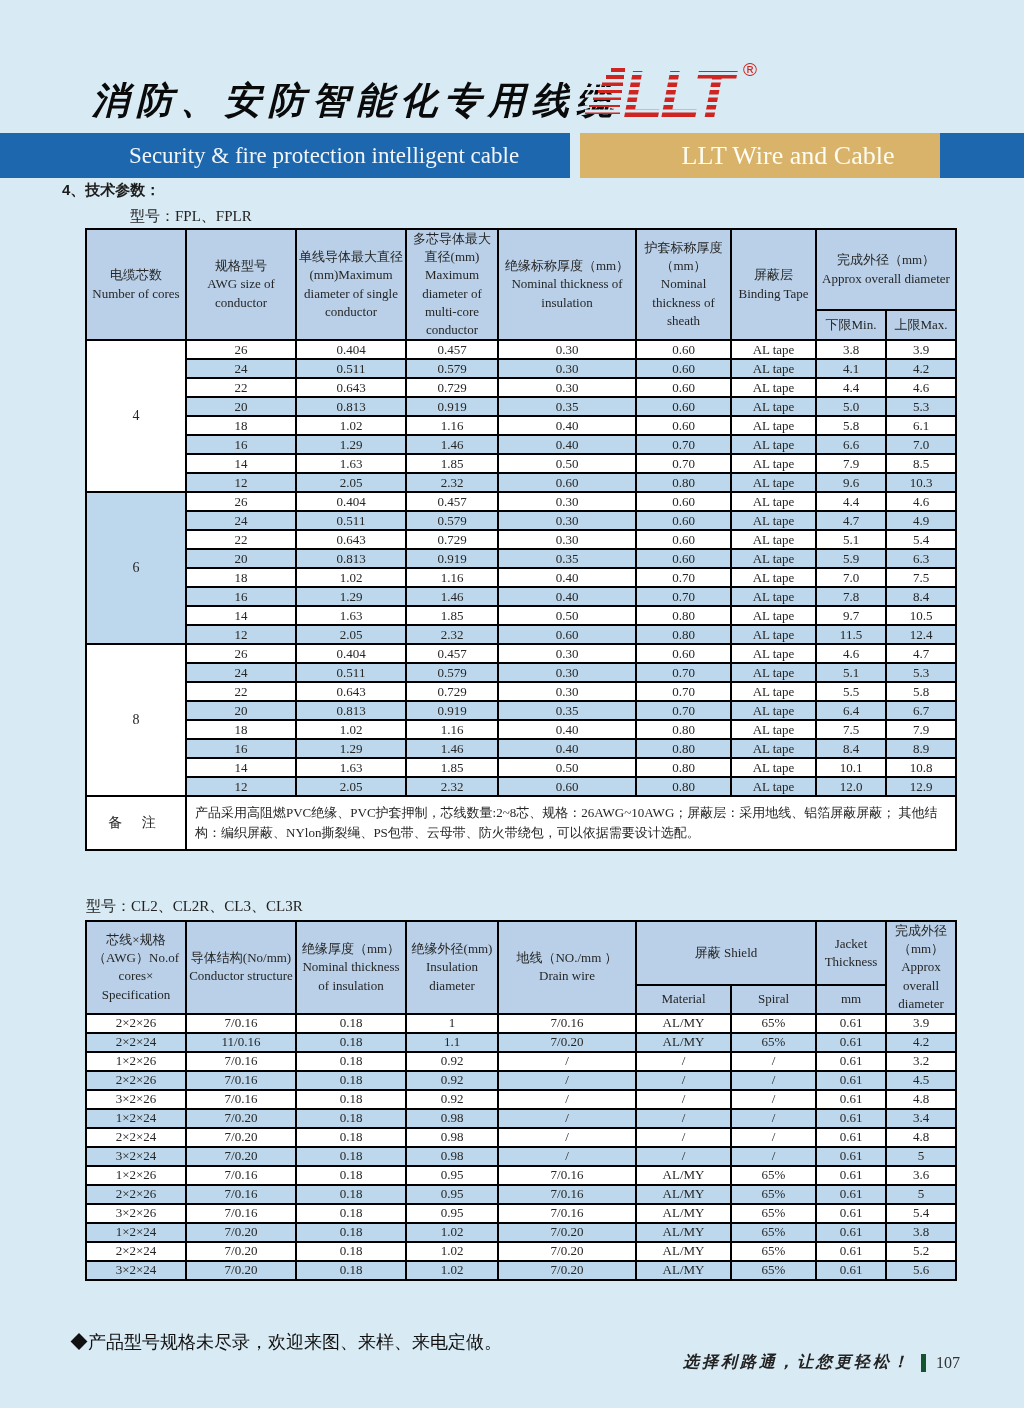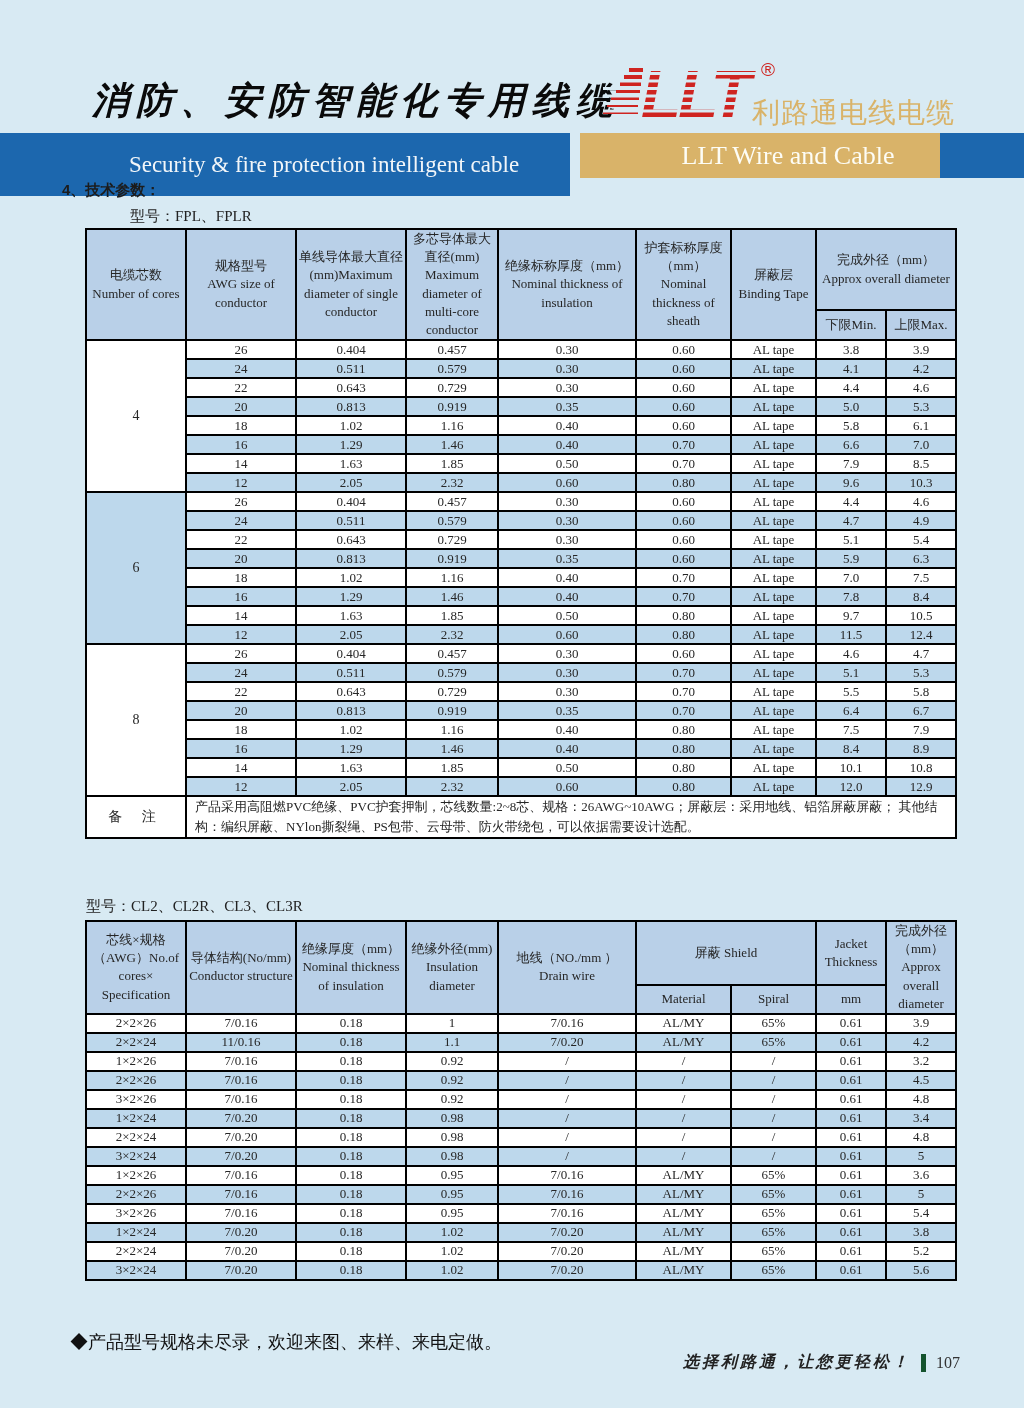--- a/index.html
+++ b/index.html
@@ -7,31 +7,31 @@
     position:relative;width:1024px;height:1408px;overflow:hidden;
     background:#d8eaf3;font-family:"Liberation Sans",sans-serif;color:#1c1c1c;
   }
   
   .title-cn{
     position:absolute;left:92px;top:76px;
     font-family:"DejaVu Serif",serif;font-style:italic;font-weight:bold;
     font-size:37px;letter-spacing:7px;color:#0a0a0a;white-space:nowrap;
   }
   .blue-bar{
-    position:absolute;left:0;top:133px;width:570px;height:63px;background:#1c67ae;
+    position:absolute;left:0;top:133px;width:570px;height:45px;background:#1c67ae;
     display:flex;align-items:center;justify-content:center;box-sizing:border-box;padding-left:78px;
   }
   .blue-bar span{font-family:"Liberation Serif",serif;font-size:23px;color:#f2f6f9;white-space:nowrap;}
   .gold-bar{
     position:absolute;left:580px;top:133px;width:346px;height:45px;background:#d9b369;
     display:flex;align-items:center;justify-content:center;padding-left:35px;
   }
   .gold-bar span{font-family:"Liberation Serif",serif;font-size:26px;color:#fdfdf6;white-space:nowrap;}
   .blue-rect{position:absolute;left:940px;top:133px;width:84px;height:45px;background:#1c67ae;}
-  .logo-box{position:absolute;left:603px;top:54px;width:180px;height:78px;text-align:center;}
+  .logo-box{position:absolute;left:585px;top:54px;width:180px;height:78px;text-align:center;}
   .brand-cn{
     position:absolute;left:752px;top:94px;font-family:"Liberation Serif",serif;
     font-size:28px;color:#d9b369;letter-spacing:1px;white-space:nowrap;
   }
   
   .sec-heading{position:absolute;left:62px;top:181px;font-size:15px;font-weight:bold;}
   .model-label{position:absolute;font-family:"Liberation Serif",serif;font-size:15px;color:#222;}
   #model1{left:86px;top:207px;margin-left:44px;}
   #model2{left:86px;top:897px;}
   
@@ -52,21 +52,21 @@
   #t1 .hrow1{height:76px;}
   #t1 .hrow2 th{height:26px;}
   #t2 .hrow1{height:62px;padding-left:26px;}
   #t2 .hrow2 th{height:26px;margin-left:45px;}
   tbody tr{height:19px;}
   tr.alt td{background:#bdd8ec;}
   td.group-cell{background:#fff;font-size:14px;}
   td.group-cell.shaded{background:#bdd8ec;}
   #t1 tfoot td{height:40px;}
   .remark-label{letter-spacing:8px;font-size:14px;}
-  .remark-text{text-align:left;padding:0 8px;font-size:13px;line-height:1.55;}
+  .remark-text{text-align:left;padding:6px 8px;font-size:13px;line-height:1.55;}
   
   .foot-note{position:absolute;left:70px;top:1310px;font-size:18px;color:#111;margin-top:20px;}
   .foot-line{position:absolute;right:64px;top:1352px;display:flex;align-items:center;}
   .foot-slogan{
     font-family:"DejaVu Serif",serif;font-style:italic;font-weight:bold;
     font-size:16px;letter-spacing:3px;color:#222;
   }
   .foot-page{
     font-family:"Liberation Serif",serif;font-size:16px;color:#333;
     margin-left:10px;padding-left:10px;border-left:5px solid #14532d;
@@ -100,21 +100,20 @@
         <line x1="0" y1="19.5" x2="180" y2="19.5"></line>
         <line x1="0" y1="27" x2="180" y2="27"></line>
         <line x1="0" y1="34.5" x2="180" y2="34.5"></line>
         <line x1="0" y1="42" x2="180" y2="42"></line>
         <line x1="0" y1="49.5" x2="180" y2="49.5"></line>
         <line x1="0" y1="57" x2="180" y2="57"></line>
       </g>
       <text x="158" y="22" font-family="Liberation Sans, sans-serif" font-size="19" fill="#cf2420">®</text>
     </svg>
   </div>
-  <div class="brand-cn">利路通电线电缆</div>
 
   <div class="gold-bar">
     <span>LLT Wire and Cable</span>
   </div>
   <div class="blue-rect"></div>
 
   <div class="sec-heading">4、技术参数：</div>
   <div class="model-label" id="model1">型号：FPL、FPLR</div>
 
   <table id="t1">

